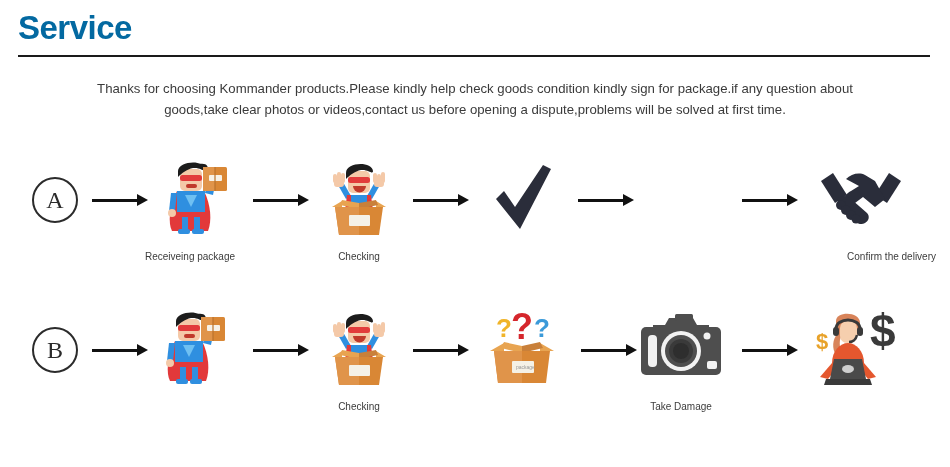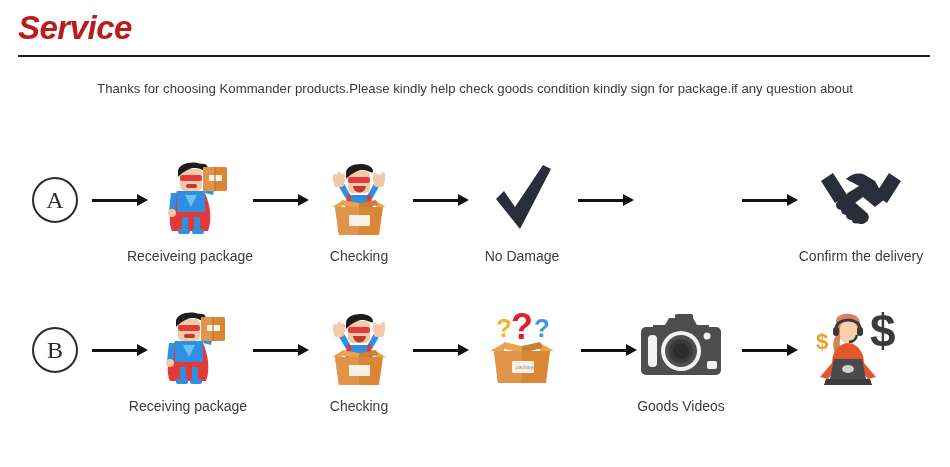--- a/index.html
+++ b/index.html
@@ -12,25 +12,24 @@
     position:relative;
   }
   .page{position:relative;width:950px;height:467px;}
 
   
   .header{position:absolute;left:18px;top:8px;width:912px;}
   .title{
     font-size:33px;
     font-weight:bold;
     letter-spacing:-0.5px;
-    color:#b91c1c;
+    color:#0369a1;
     line-height:40px;
     margin:0;
     font-family:"Liberation Sans", sans-serif;
-    font-style:italic;
   }
   .rule{
     position:absolute;left:18px;top:55px;width:912px;height:2px;
     background:#1a1a1a;
   }
 
   
   .intro{
     position:absolute;left:20px;top:78px;width:910px;
     text-align:center;
@@ -65,40 +64,41 @@
     border-top:6px solid transparent;
     border-bottom:6px solid transparent;
     border-left:11px solid #111111;
   }
 
   
   .step{position:absolute;text-align:center;}
   .step .art{position:relative;height:86px;display:flex;align-items:flex-end;justify-content:center;}
   .step .caption{
     margin-top:7px;
-    font-size:14px;
+    font-size:10px;
     line-height:17px;
     color:#3c3c3c;
     white-space:pre-line;
   }
 
   svg{display:block;overflow:visible;}
 </style>
 </head>
 <body>
 
 <div class="page">
 
   <div class="header">
     <h1 class="title">Service</h1>
   </div>
   <div class="rule"></div>
 
   <div class="intro">
     <div>Thanks for choosing Kommander products.Please kindly help check goods condition kindly sign for package.if any question about</div>
+    <div>goods,take clear photos or videos,contact us before opening a dispute,problems will be solved at first time.</div>
   </div>
 
   <div class="row row-a">
 
     <div class="badge" style="left:32px;top:22px;">
       <span>A</span>
     </div>
 
     <div class="arrow" style="left:92px;top:39px;width:56px;">
       <div class="shaft" style="width:45px;"></div>
@@ -196,35 +196,34 @@
       <div class="shaft" style="width:45px;"></div>
         <div class="head" style="left:45px;"></div>
     </div>
 
     <div class="step" style="left:460px;top:0px;width:124px;">
       <div class="art">
         <svg width="86" height="86" viewBox="0 0 86 86">
           <path d="M17 44 L25 36 L36 52 L64 10 L72 14 L41 74 Z" fill="#2a2d3a"></path>
         </svg>
       </div>
-      <div class="caption">No Damage</div>
     </div>
 
     <div class="arrow" style="left:578px;top:39px;width:56px;">
       <div class="shaft" style="width:45px;"></div>
         <div class="head" style="left:45px;"></div>
     </div>
 
 
     <div class="arrow" style="left:742px;top:39px;width:56px;">
       <div class="shaft" style="width:45px;"></div>
         <div class="head" style="left:45px;"></div>
     </div>
 
-    <div class="step" style="left:786px;top:0px;width:150px;">
+    <div class="step" style="left:786px;top:0px;width:150px;text-align:right;">
       <div class="art">
         <svg width="96" height="86" viewBox="0 0 96 86">
           <g fill="#2a2d3a">
             <path d="M8 26 L20 18 L34 40 L22 48 Z"></path>
             <path d="M88 26 L76 18 L62 40 L74 48 Z"></path>
             <path d="M33 24 C38 19 46 17 52 20 L62 26 L72 44 L62 52 L50 42 L42 48 C38 51 33 49 32 45 C31 41 34 38 38 36 L46 31 Z"></path>
             <path d="M24 44 C28 40 34 40 38 44 L54 58 C57 61 56 66 52 68 C49 70 45 69 43 67 L28 54 Z"></path>
             <circle cx="28" cy="50" r="5"></circle>
               <circle cx="33" cy="55" r="5"></circle>
             <circle cx="38" cy="60" r="5"></circle>
@@ -266,21 +265,20 @@
           <path d="M31 16 C31 6 57 4 58 14 C58 18 54 12 46 13 C40 14 34 19 31 22 Z" fill="#1c1c1c"></path>
           <path d="M53 9 C60 8 62 12 60 16 L54 14 Z" fill="#1c1c1c"></path>
           <rect x="33" y="20" width="22" height="6" rx="2.5" fill="#e23b3b"></rect>
           <rect x="39" y="29" width="11" height="4" rx="2" fill="#c0392b"></rect>
           <rect x="56" y="12" width="24" height="24" rx="1.5" fill="#d98735"></rect>
           <path d="M56 12 L68 12 L68 36 L56 36 Z" fill="#e0944a"></path>
           <rect x="62" y="20" width="13" height="6" rx="1" fill="#f7f2e8"></rect>
           <path d="M68 12 L68 36" stroke="#b9722c" stroke-width="1.2"></path>
         </svg>
       </div>
-      <div class="caption">Receiving package</div>
     </div>
 
     <div class="arrow" style="left:253px;top:39px;width:56px;">
       <div class="shaft" style="width:45px;"></div>
         <div class="head" style="left:45px;"></div>
     </div>
 
     <div class="step" style="left:300px;top:0px;width:118px;">
       <div class="art">
         <svg width="86" height="86" viewBox="0 0 86 86">
@@ -355,21 +353,21 @@
           <rect x="10" y="22" width="80" height="48" rx="5" fill="#4e4e4e"></rect>
           <circle cx="50" cy="46" r="20" fill="#f2f2f2"></circle>
           <circle cx="50" cy="46" r="16" fill="#4e4e4e"></circle>
           <circle cx="50" cy="46" r="12" fill="#3a3a3a"></circle>
           <circle cx="50" cy="46" r="8" fill="#2e2e2e"></circle>
           <rect x="17" y="30" width="9" height="32" rx="4" fill="#f2f2f2"></rect>
           <rect x="76" y="56" width="10" height="8" rx="2" fill="#f2f2f2"></rect>
           <circle cx="76" cy="31" r="3.5" fill="#f2f2f2"></circle>
         </svg>
       </div>
-      <div class="caption">Goods Videos</div>
+      <div class="caption">Take Damage</div>
     </div>
 
     <div class="arrow" style="left:742px;top:39px;width:56px;">
       <div class="shaft" style="width:45px;"></div>
         <div class="head" style="left:45px;"></div>
     </div>
 
     <div class="step" style="left:782px;top:0px;width:150px;">
       <div class="art">
         <svg width="110" height="86" viewBox="0 0 110 86">

